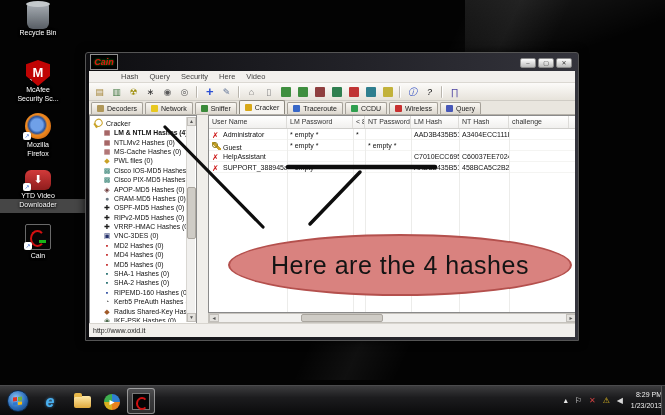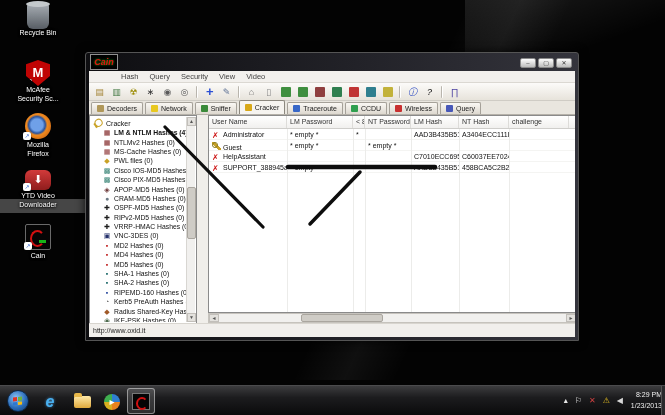--- a/index.html
+++ b/index.html
@@ -206,21 +206,21 @@
 
     <div id="win-body">
       <div id="menubar">
 
           <span class="mi"><span>Hash</span></span>
 
           <span class="mi"><span>Query</span></span>
 
           <span class="mi"><span>Security</span></span>
 
-          <span class="mi"><span>View</span></span>
+          <span class="mi"><span>Here</span></span>
 
           <span class="mi"><span>Video</span></span>
 
       </div>
 
       <div id="toolbar">
 
           <span class="tbi">
             <i class="tg" style="color: rgb(165, 135, 60);">▤</i>
           </span>
@@ -565,20 +565,23 @@
       </div>
     </div>
   </div>
 
   <svg id="ann-lines" viewBox="0 0 665 415">
     <line x1="165" y1="127" x2="263" y2="227" stroke="#0d0d0d" stroke-width="3.2" stroke-linecap="round"></line>
     <line x1="288" y1="167" x2="435" y2="167" stroke="#0d0d0d" stroke-width="4.5" stroke-linecap="round"></line>
     <line x1="360" y1="172" x2="310" y2="224" stroke="#0d0d0d" stroke-width="3.5" stroke-linecap="round"></line>
   </svg>
 
+  <div id="ellipse" style="background: rgb(217, 130, 127); border-color: rgb(180, 80, 77);">
+    <span>Here are the 4 hashes</span>
+  </div>
 
   <div id="taskbar">
     <div id="startorb">
       <span class="orbflag">
           <i class="wf1"></i>
           <i class="wf2"></i>
           <i class="wf3"></i>
           <i class="wf4"></i>
         </span>
     </div>

